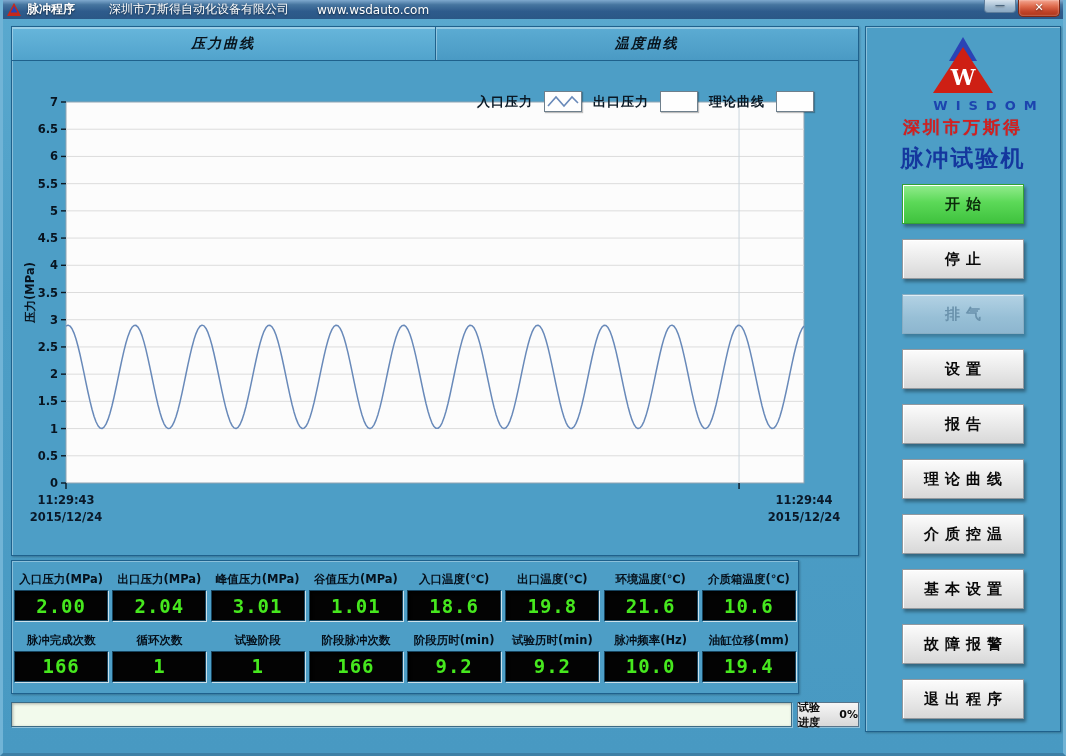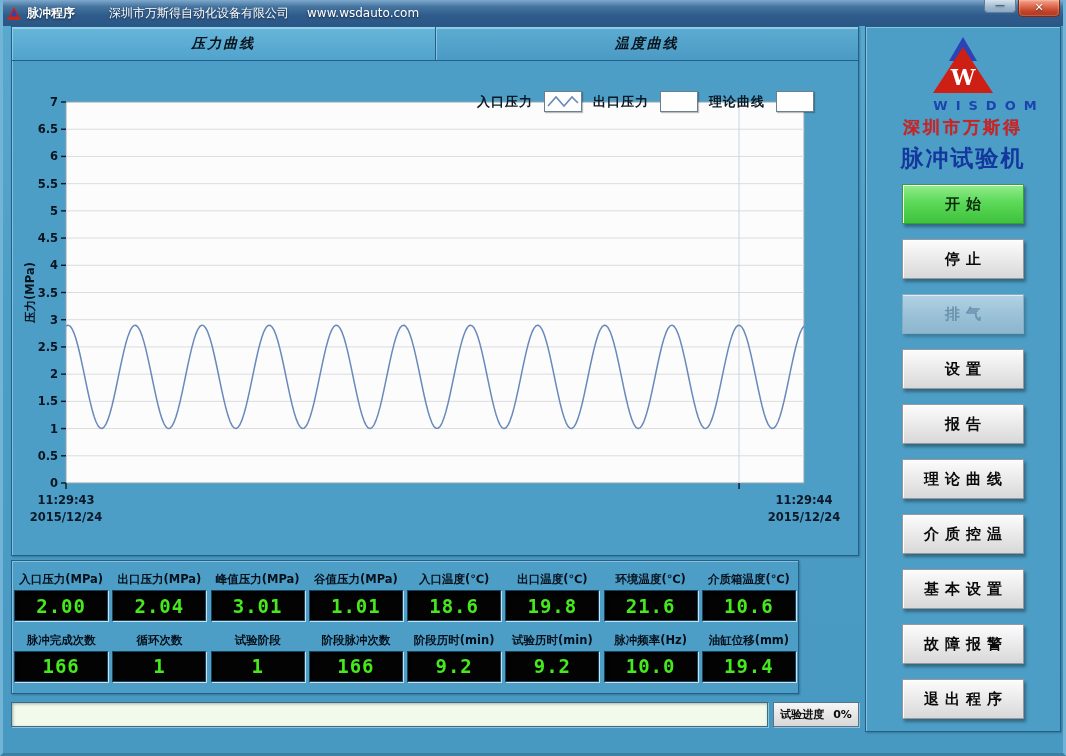--- a/index.html
+++ b/index.html
@@ -4,27 +4,27 @@
 <style>
   * { margin:0; padding:0; box-sizing:border-box; }
   html,body { width:1066px; height:756px; }
   body { font-family:"DejaVu Sans", sans-serif; background:#2b5a80; }
 
   .window { position:relative; width:1066px; height:756px; overflow:hidden;
     background:linear-gradient(180deg,#5AA9CF 0%,#4D9EC6 40%,#4899C2 100%);
     border-left:3px solid #71B4D6; border-right:3px solid #71B4D6; border-bottom:3px solid #3D80A6; }
 
   
-  .titlebar { position:absolute; top:0; left:-3px; right:-3px; height:26px;
+  .titlebar { position:absolute; top:0; left:-3px; right:-3px; height:19px;
     background:linear-gradient(180deg,#7FA9CE 0%,#46759F 25%,#2E5B8C 60%,#2B5786 100%);
     display:flex; align-items:center; color:#fff; font-size:12px;
     text-shadow:0 1px 2px rgba(0,0,0,.6); padding-left:7px; }
   .titlebar .app-ico { width:14px; height:13px; margin-right:6px; flex:0 0 auto; }
   .titlebar .t-app { font-weight:bold; margin-right:34px; }
-  .titlebar .t-co { margin-right:18px; }
+  .titlebar .t-co { margin-right:28px; }
   .win-controls { position:absolute; right:6px; top:0; display:flex; align-items:flex-start; }
   .min-btn { width:32px; height:13px; margin-top:0; border-radius:0 0 4px 4px;
     background:linear-gradient(180deg,#D7E4EF,#9FB9CF 60%,#8CA9C2);
     border:1px solid #5F7E9C; border-top:none; color:#33506B; font-size:10px; line-height:10px;
     text-align:center; cursor:pointer; }
   .close-btn { width:42px; height:17px; margin-left:2px; border-radius:0 0 5px 5px;
     background:linear-gradient(180deg,#F4A590 0%,#DE6A4C 40%,#C2452B 70%,#AD3418 100%);
     border:1px solid #7E2715; border-top:none; color:#fff; font-size:11px; font-weight:bold;
     text-align:center; line-height:15px; cursor:pointer; box-shadow:inset 0 0 2px rgba(255,255,255,.7); }
 
@@ -61,21 +61,21 @@
     font-family:"DejaVu Sans Mono", monospace; font-size:19px; font-weight:bold; letter-spacing:1px;
     display:flex; align-items:center; justify-content:center;
     border:1px solid #16445F; box-shadow:1px 1px 0 rgba(228,236,240,.85), inset 2px 2px 3px #000; }
 
   
   .progress-row { position:absolute; left:8px; top:701px; width:848px; height:27px;
     display:flex; align-items:center; gap:5px; }
   .progress-bar { flex:1; height:25px; background:#F2FAEC; position:relative;
     border:1px solid #3C6B85; box-shadow:inset 1px 1px 3px rgba(0,0,0,.3), 1px 1px 0 rgba(255,255,255,.4); }
   .progress-fill { position:absolute; top:1px; bottom:1px; left:1px; background:#7CDB52; }
-  .progress-label-box { width:86px; height:25px; background:linear-gradient(180deg,#F6F6F6,#D8D8D8);
+  .progress-label-box { width:62px; height:25px; background:linear-gradient(180deg,#F6F6F6,#D8D8D8);
     border:1px solid #58748A; box-shadow:1px 1px 0 rgba(255,255,255,.4);
     display:flex; align-items:center; justify-content:center; gap:9px;
     font-size:11px; font-weight:bold; color:#0A0A0A; }
 
   
   .sidebar { position:absolute; left:862px; top:26px; width:196px; height:706px;
     background:#4D9EC6; border:1px solid #1F618C;
     box-shadow:inset 1px 1px 0 rgba(255,255,255,.35), 1px 1px 2px rgba(0,0,0,.25); }
   .brand { position:absolute; top:8px; left:0; right:0; text-align:center; }
   .brand-logo { display:block; margin:0 auto; }

